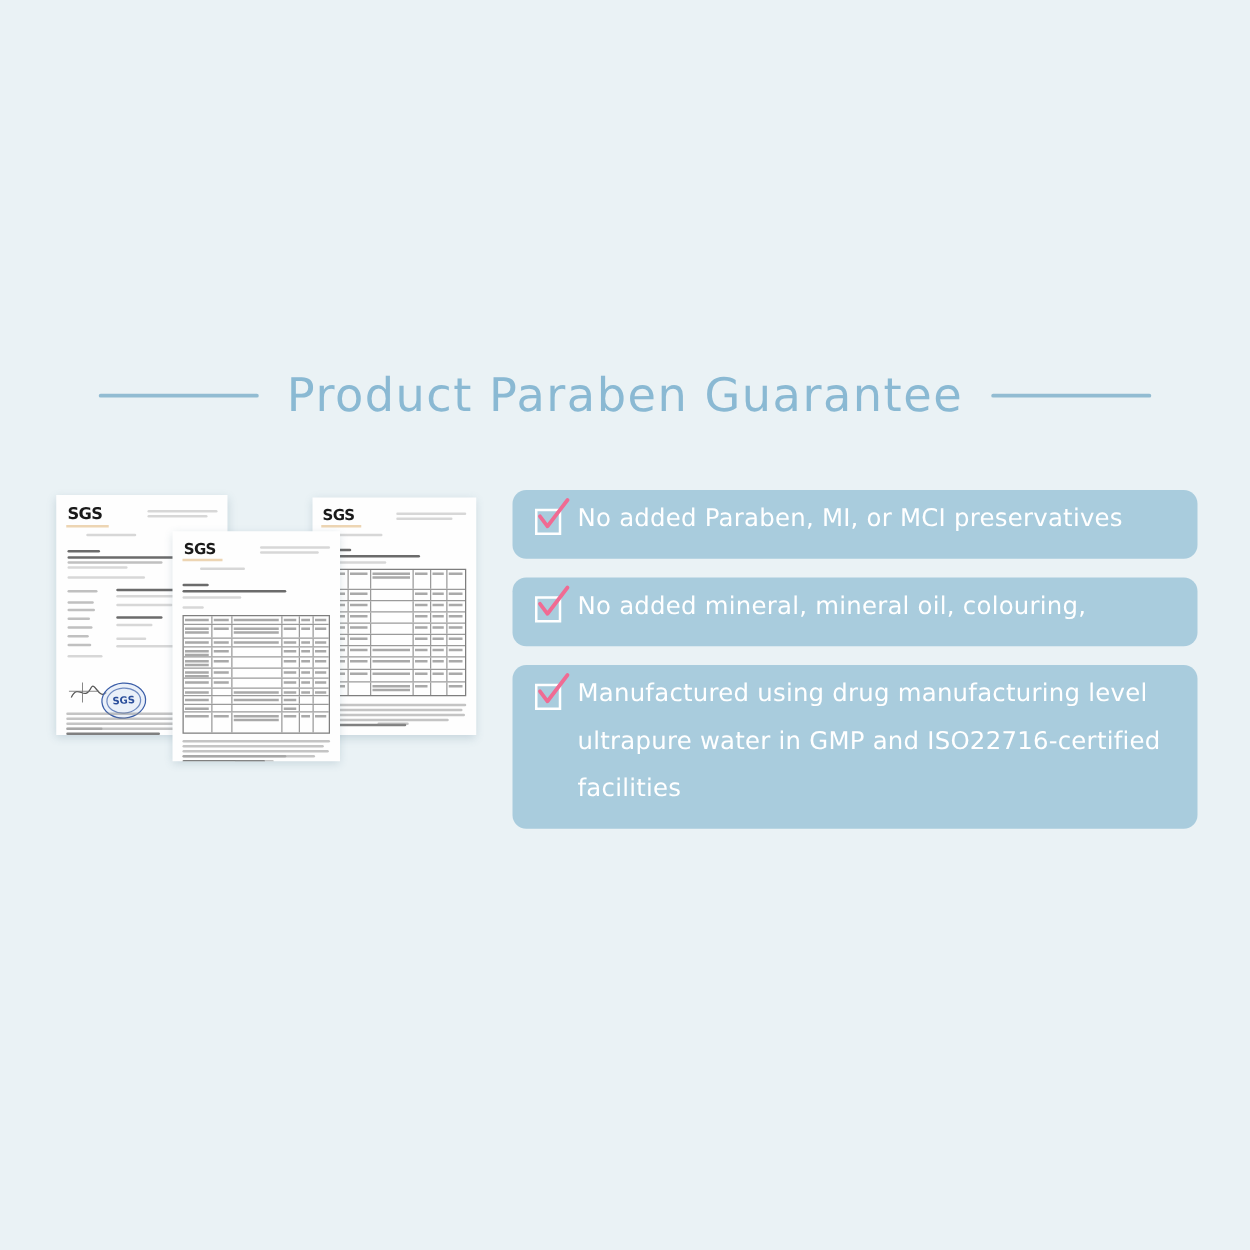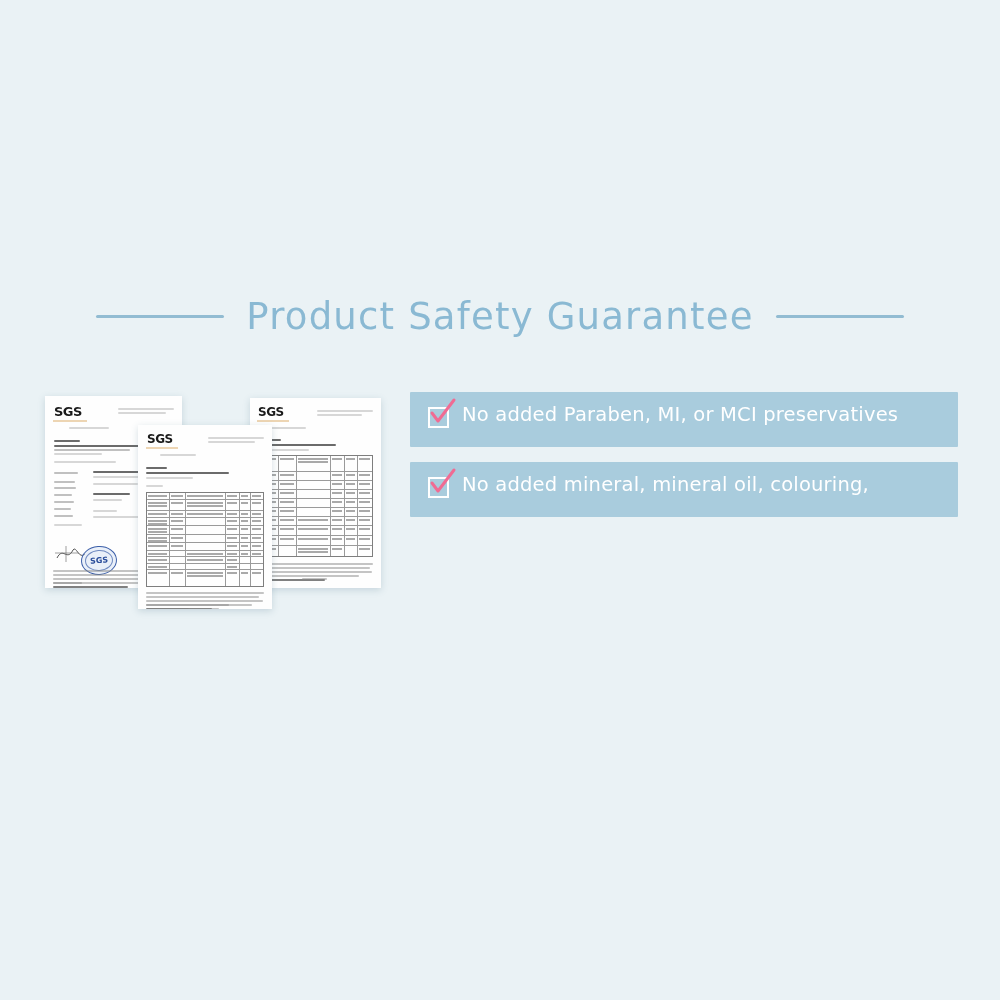--- a/index.html
+++ b/index.html
@@ -110,21 +110,21 @@
     width:44px;height:24px;
   }
 
   
   .claims{
     position:absolute;
     left:410px;top:392px;width:548px;
   }
   .pill{
     background:#a9ccdd;
-    border-radius:1px;
+    border-radius:11px;
     box-sizing:border-box;
     padding:13px 16px 13px 18px;
     margin-bottom:15px;
     display:flex;
     align-items:flex-start;
     gap:13px;
   }
   .pill-3{margin-bottom:0;}
 
   .checkbox{
@@ -149,21 +149,21 @@
     font-family:"DejaVu Sans", sans-serif;
     margin-top:-9px;
   }
   .pill-text .ln{display:block;white-space:nowrap;}
 </style>
 </head>
 <body>
 
 <div class="title-band">
   <div class="rule"></div>
-  <div class="page-title">Product Safety Guarantee</div>
+  <div class="page-title">Product Paraben Guarantee</div>
   <div class="rule"></div>
 </div>
 
 <div class="certs">
 
   <div class="cert cert-a">
     <div class="sgs-logo">SGS</div>
     <div class="sgs-underline"></div>
 
     <div class="cert-head-r">
@@ -710,13 +710,25 @@
     <span class="checkbox">
       <svg viewBox="0 0 28 28">
         <path d="M3 13 L9 21 L25 0" stroke="#f06b93" stroke-width="3" fill="none" stroke-linecap="round" stroke-linejoin="round"></path>
       </svg>
     </span>
     <span class="pill-text">
       <span class="ln">No added mineral, mineral oil, colouring,</span>
     </span>
   </div>
 
+  <div class="pill pill-3">
+    <span class="checkbox">
+      <svg viewBox="0 0 28 28">
+        <path d="M3 13 L9 21 L25 0" stroke="#f06b93" stroke-width="3" fill="none" stroke-linecap="round" stroke-linejoin="round"></path>
+      </svg>
+    </span>
+    <span class="pill-text">
+      <span class="ln">Manufactured using drug manufacturing level</span>
+      <span class="ln">ultrapure water in GMP and ISO22716-certified</span>
+      <span class="ln">facilities</span>
+    </span>
+  </div>
 </div>
 
 </body></html>

